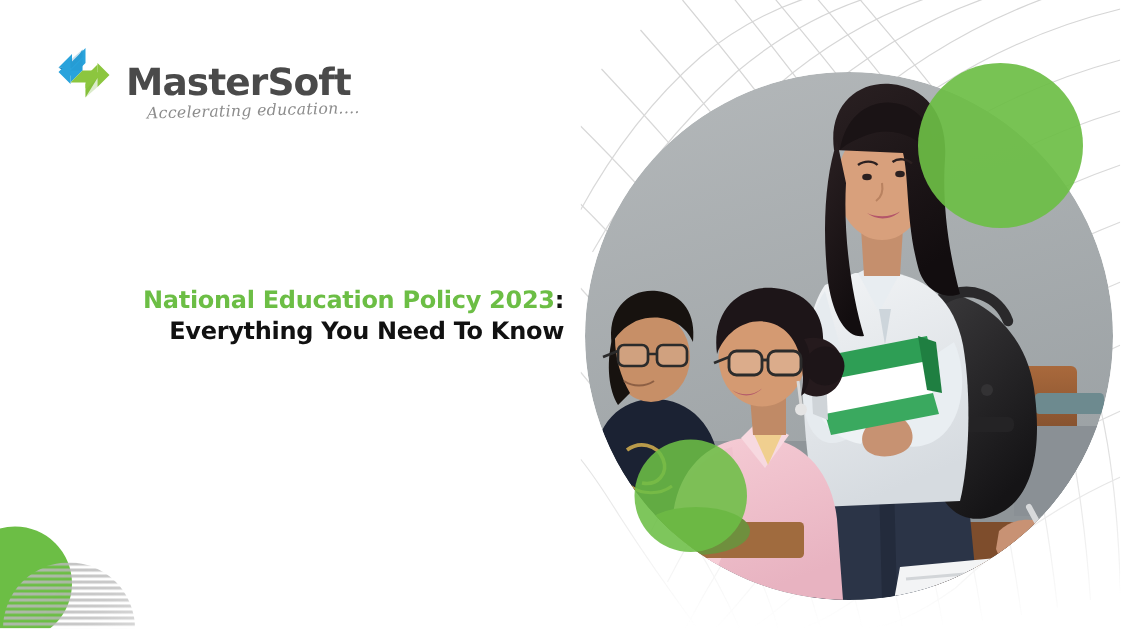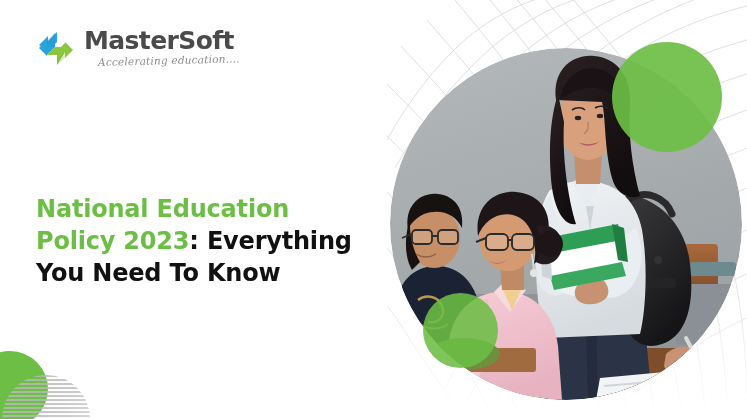--- a/index.html
+++ b/index.html
@@ -50,20 +50,21 @@
     width: 36px;
     height: 34px;
     flex: 0 0 auto;
     margin-top: 4px;
   }
   .logo-text {
     margin-left: 10px;
     display: flex;
     flex-direction: column;
     align-items: flex-start;
+    margin-top: 14px;
   }
   .logo-wordmark {
     font-family: "DejaVu Sans", sans-serif;
     font-size: 25px;
     font-weight: bold;
     color: #4a4a4a;
     letter-spacing: -0.6px;
     line-height: 1;
   }
   .logo-tagline {
@@ -79,25 +80,26 @@
     transform-origin: left center;
   }
 
   
   .headline {
     position: absolute;
     left: 36px;
     top: 178px;
     width: 340px;
     font-family: "DejaVu Sans", sans-serif;
-    font-size: 24px;
+    font-size: 16px;
     font-weight: bold;
     line-height: 1.33;
     letter-spacing: -0.2px;
     color: #111111;
+    text-align: right;
   }
   .headline .hl-green { color: #6cbe45; }
   .headline .hl-dark  { color: #111111; }
 
   
   .hero {
     position: absolute;
     left: 390px;
     top: 48px;
     width: 352px;

